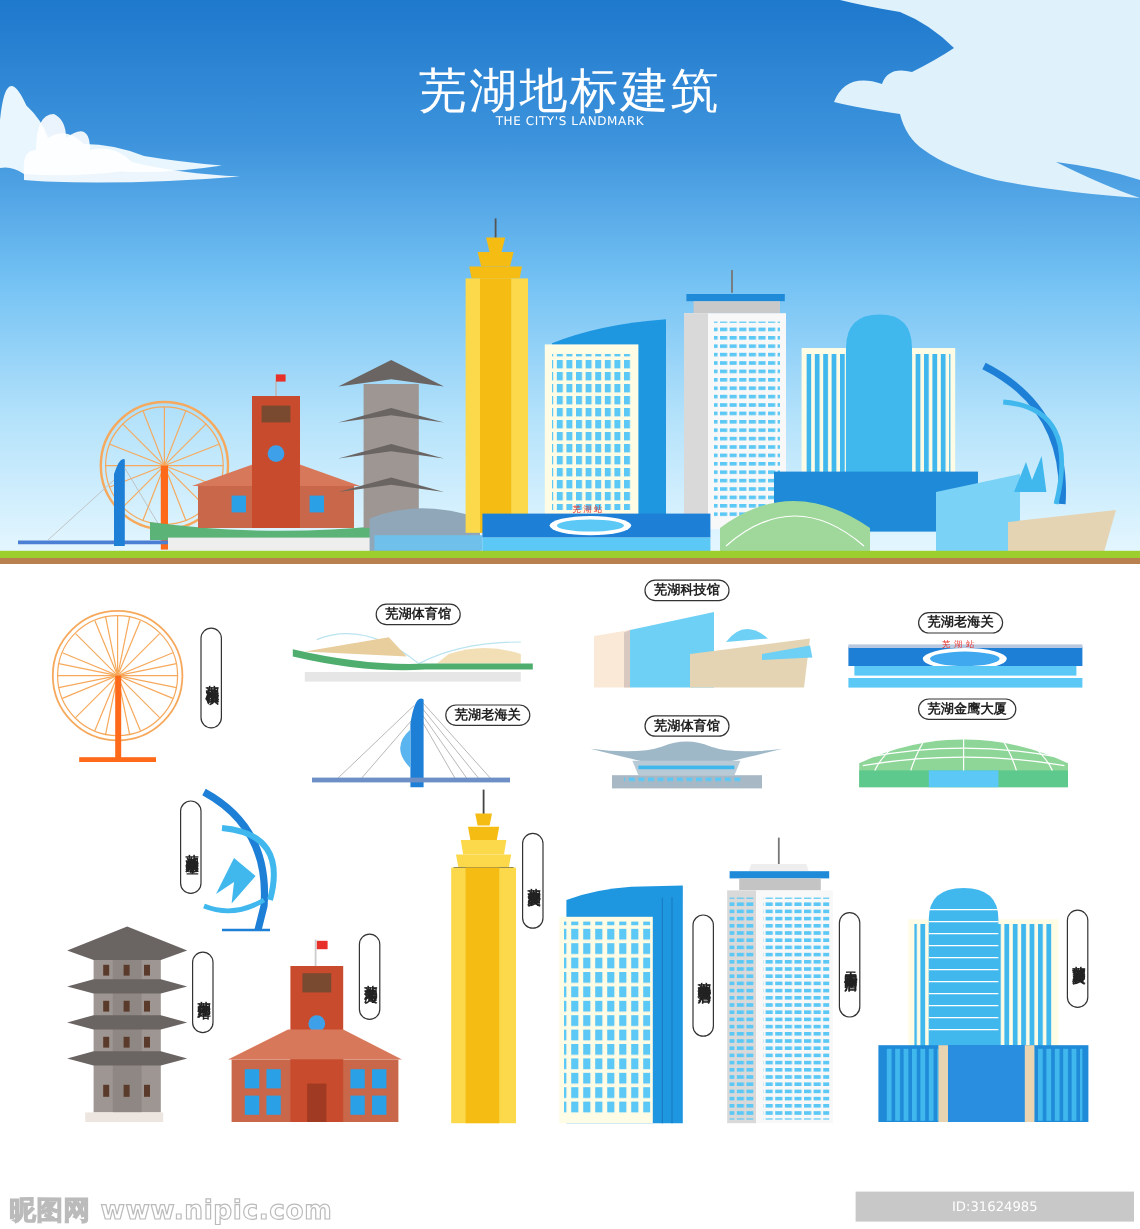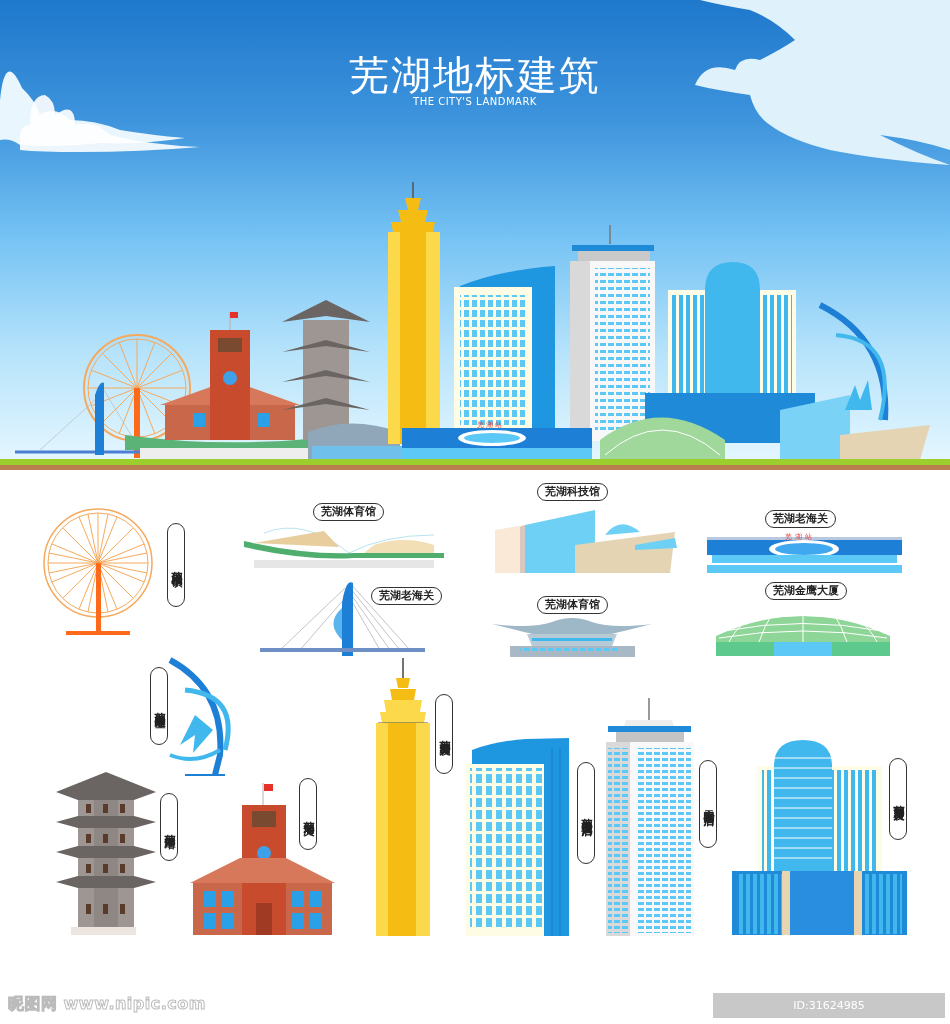--- a/index.html
+++ b/index.html
@@ -6,21 +6,21 @@
   body { width: 950px; height: 1024px; background: #ffffff; position: relative; overflow: hidden; font-family: "DejaVu Sans", sans-serif; }
   .hero { position: absolute; left: 0; top: 0; width: 950px; height: 470px; background: linear-gradient(180deg, #1e78cc 0%, #3d93dc 25%, #74c2f4 50%, #b6e3fb 75%, #e8f8ff 100%); overflow: hidden; }
   .hero-title { position: absolute; left: 0; width: 950px; top: 48px; text-align: center; color: #fff; font-size: 40px; font-weight: normal; letter-spacing: 2px; }
   .hero-sub { position: absolute; left: 0; width: 950px; top: 96px; text-align: center; color: #fff; font-size: 10px; letter-spacing: 0.5px; }
   .ground-green { position: absolute; left: 0; top: 459px; width: 950px; height: 6px; background: #9ccf2d; }
   .ground-brown { position: absolute; left: 0; top: 465px; width: 950px; height: 5px; background: #b8804f; }
   .abs { position: absolute; }
   svg { display: block; overflow: visible; }
   .vlabel { position: absolute; border: 1.5px solid #333; border-radius: 10px; background: #fff; color: #222; font-size: 11px; font-weight: bold; width: 18px; padding: 5px 0; text-align: center; line-height: 14px; writing-mode: vertical-rl; text-orientation: upright; letter-spacing: 1px; display: flex; align-items: center; justify-content: center; }
   .hlabel { position: absolute; border: 1.5px solid #333; border-radius: 10px; background: #fff; color: #222; font-size: 11px; font-weight: bold; height: 18px; line-height: 15px; padding: 0 7px; white-space: nowrap; }
-  .footer-logo { position: absolute; left: 8px; top: 994px; font-size: 16px; color: #fff; font-weight: bold; -webkit-text-stroke: 1px #bbb; letter-spacing: 0.5px; }
+  .footer-logo { position: absolute; left: 8px; top: 994px; font-size: 22px; color: #fff; font-weight: bold; -webkit-text-stroke: 1px #bbb; letter-spacing: 0.5px; }
   .footer-id { position: absolute; left: 713px; top: 993px; width: 232px; height: 25px; background: #c8c8c8; color: #fff; font-size: 11px; line-height: 25px; text-align: center; }
 </style>
 </head>
 <body>
 
 <div class="hero">
 
   <svg class="abs" style="left:0;top:40px" width="210" height="110">
     <path d="M0,60 Q5,10 22,48 Q35,60 40,75 Q55,65 70,80 Q95,80 120,90 Q150,95 185,98 Q140,105 100,103 Q60,108 20,105 Q10,98 0,100 Z" fill="#e9f6fd"></path>
     <path d="M20,105 Q18,85 30,85 Q30,55 45,55 Q55,60 55,75 Q75,60 75,85 Q95,80 110,95 Q150,105 200,107 Q140,112 80,112 Q40,112 20,110 Z" fill="#ffffff" opacity="0.9"></path>

